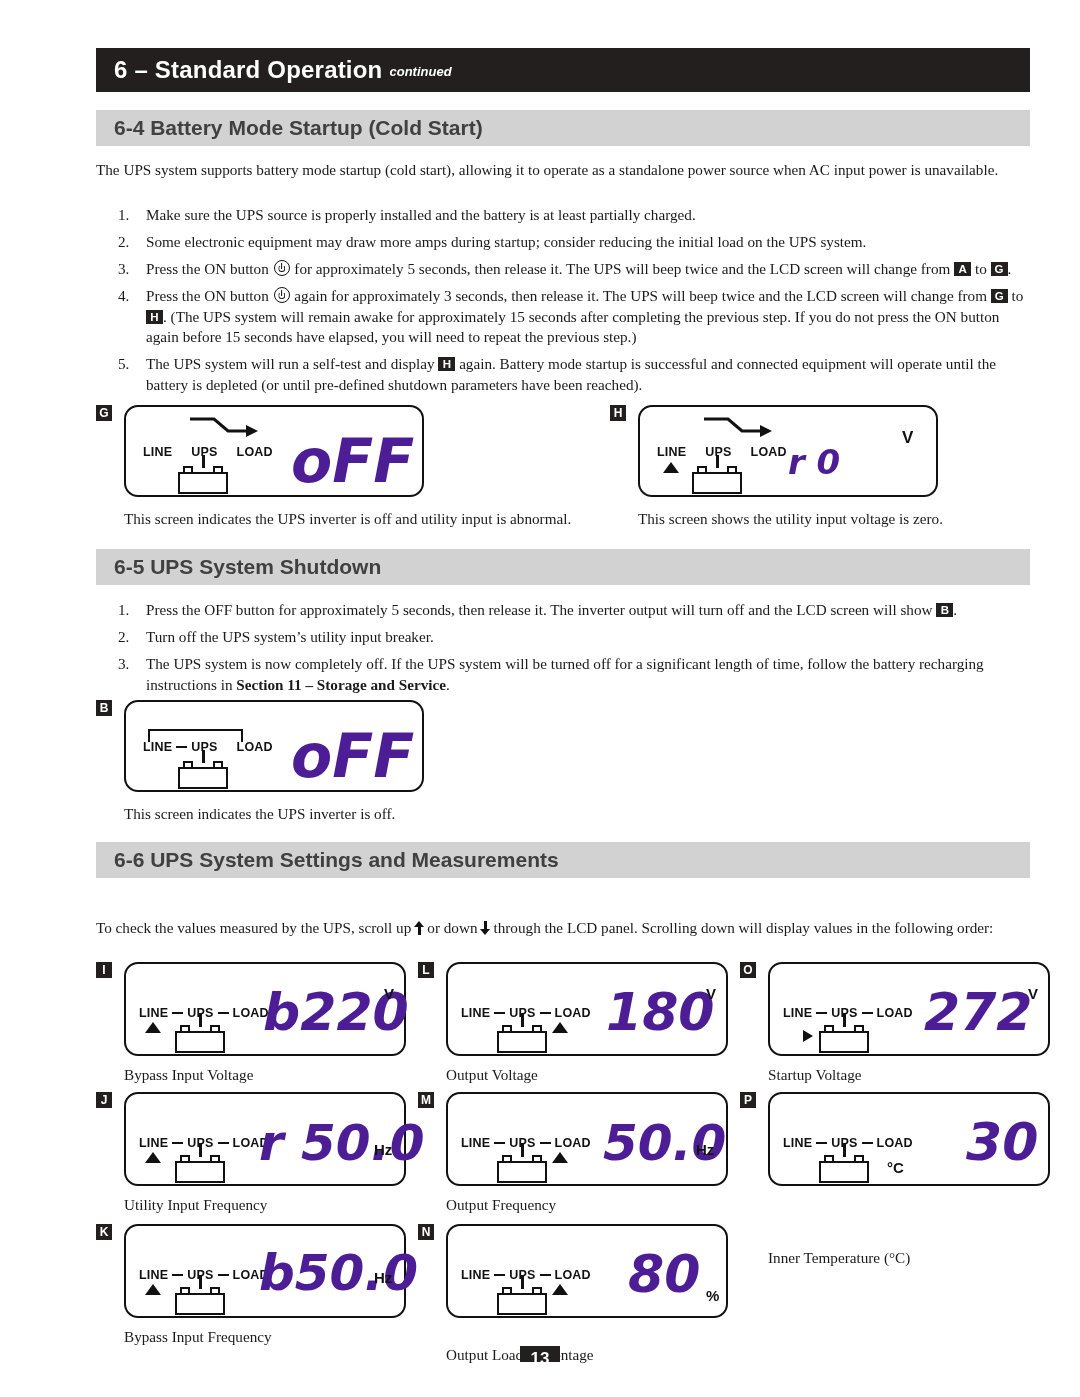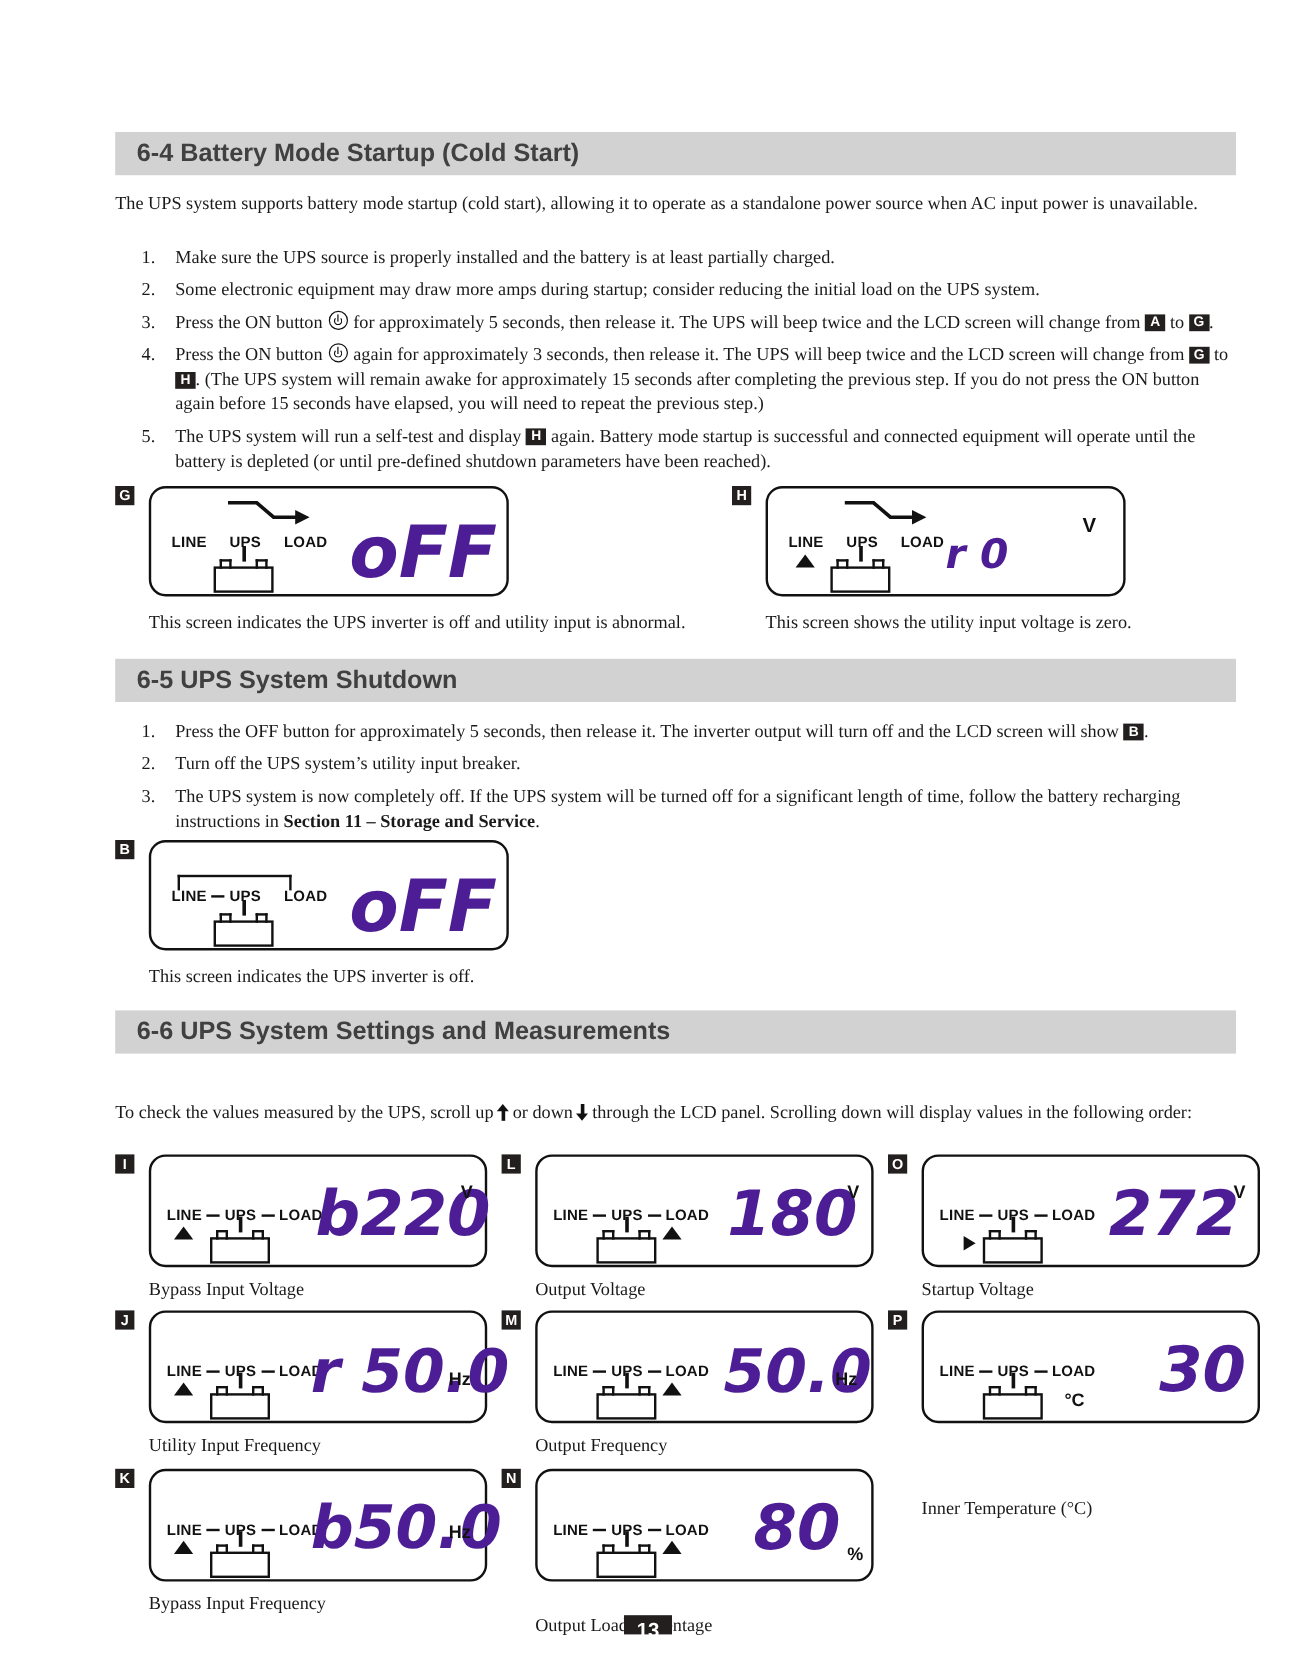--- a/index.html
+++ b/index.html
@@ -345,20 +345,24 @@
     width: 40px;
     height: 16px;
     text-align: center;
   }
 </style>
 </head>
 <body>
 
 <div class="page">
 
+  <div class="chapter-bar">
+    <span class="chapter-title">6 – Standard Operation</span>
+    <span class="chapter-continued">continued</span>
+  </div>
 
   <div class="section-bar" style="top:110px;">
     <span class="section-title">6-4 Battery Mode Startup (Cold Start)</span>
   </div>
 
   <div class="para" style="left:96px; top:160px; width:930px;">The UPS system supports battery mode startup (cold start), allowing it to operate as a standalone power source when AC input power is unavailable.</div>
 
   <div class="numlist" style="top:205px;">
     <div class="li">
       <span class="num">1.</span>

